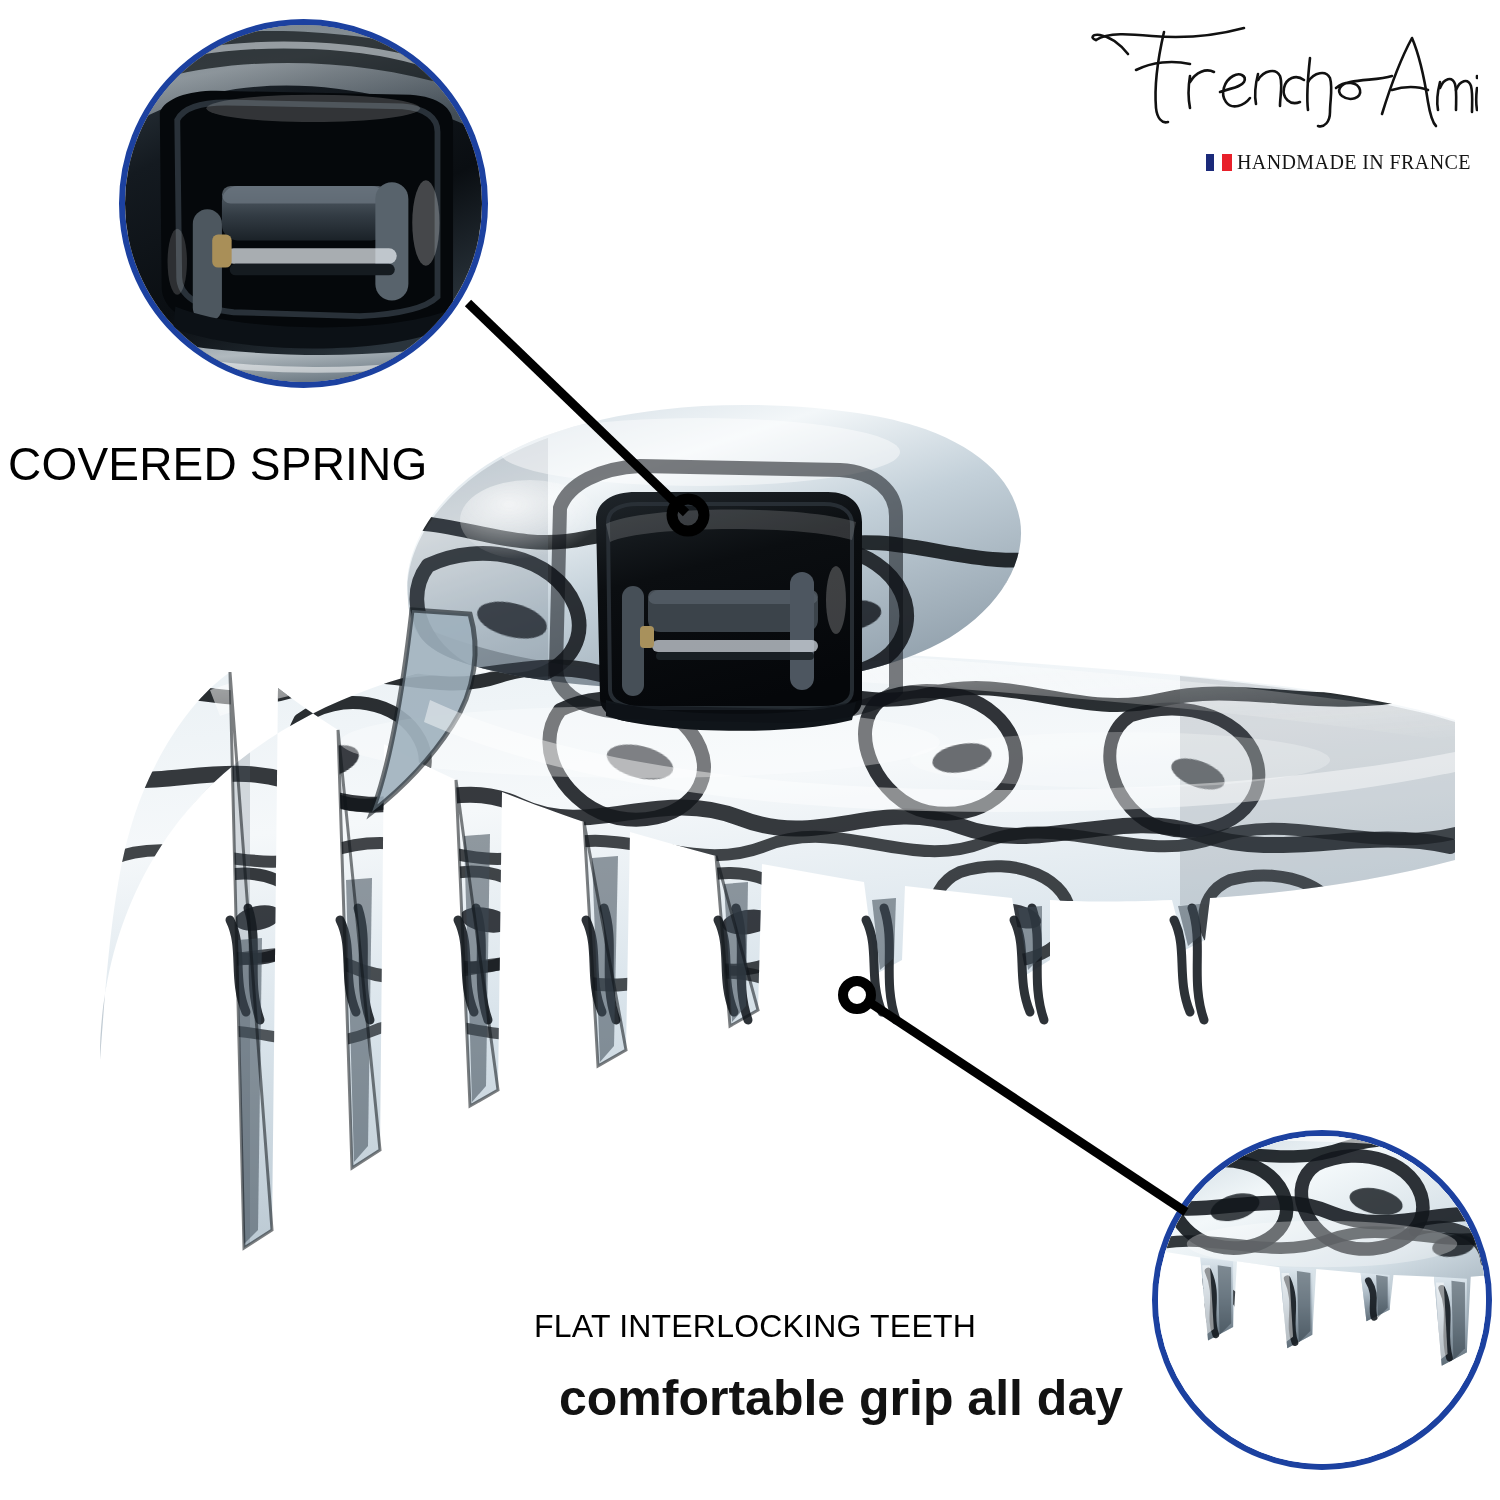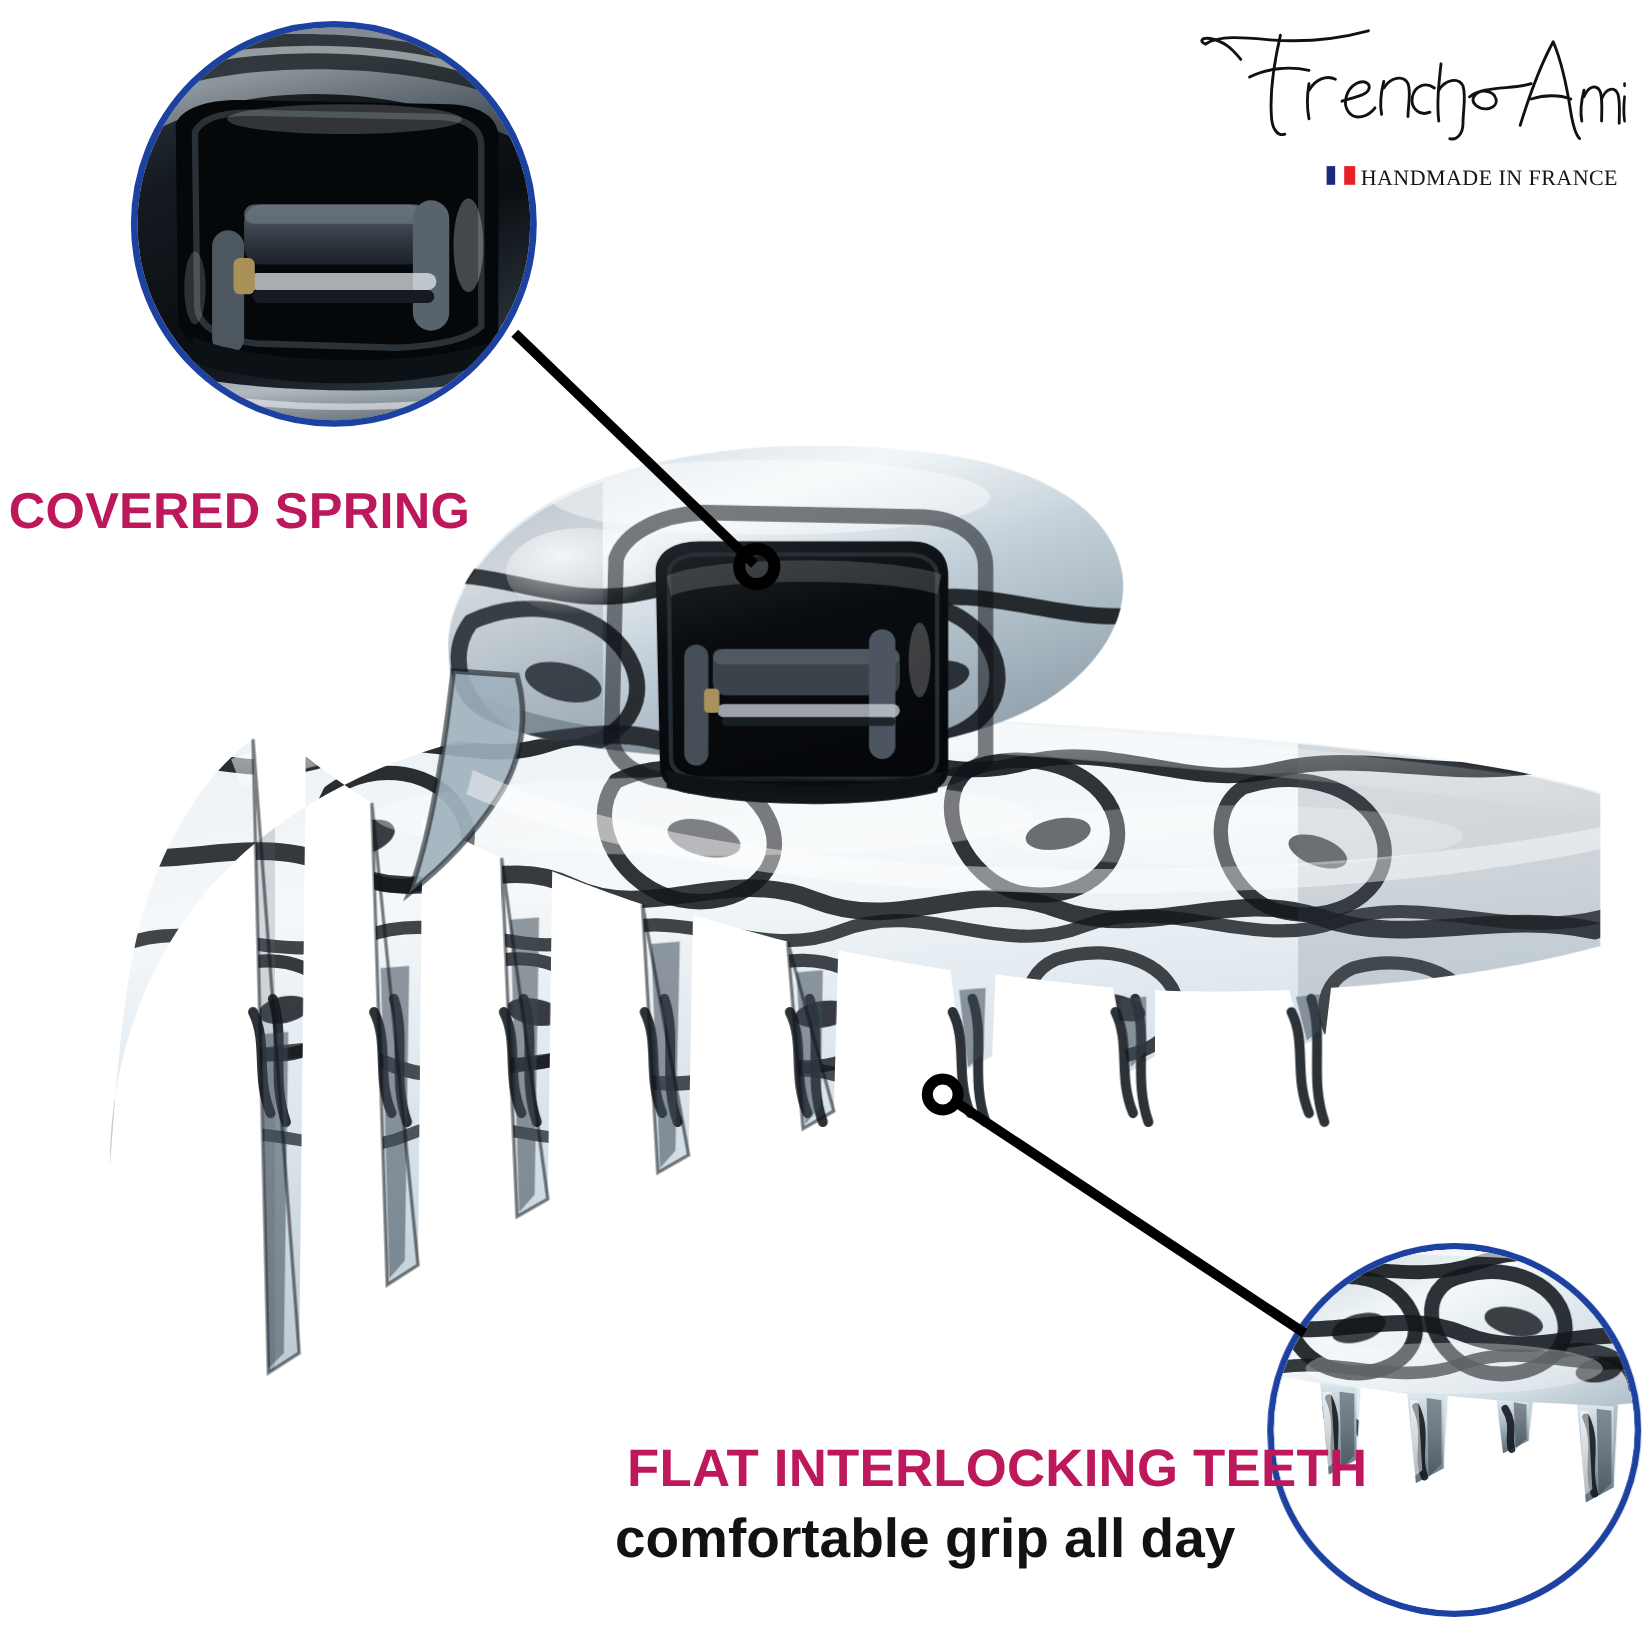--- a/index.html
+++ b/index.html
@@ -14,49 +14,49 @@
 
   
   .brand {
     position:absolute; left:1078px; top:18px; width:400px; height:150px;
   }
   .brand-script {
     position:absolute; left:0; top:0; width:400px; height:118px;
   }
   .brand-sub {
     position:absolute; left:128px; top:133px;
-    display:flex; gap:5px;
+    display:flex; align-items:center; gap:5px;
   }
   .flag { display:flex; width:26px; height:17px; }
   .flag i { display:block; height:100%; }
   .flag .fb { width:8px; background:#1b2a7a; }
   .flag .fw { width:8px; background:#ffffff; }
   .flag .fr { width:10px; background:#e8202a; }
   .brand-sub-txt {
     font-family:"Liberation Serif", serif;
     font-size:20px; letter-spacing:.4px; color:#151515; white-space:nowrap;
   }
 
   
   .callout-title {
     position:absolute;
-    font-weight:bold;
-    color:#be185d;
+    font-weight:normal;
+    color:#000000;
     letter-spacing:.2px;
     white-space:nowrap;
   }
   .callout-sub {
     position:absolute;
     font-weight:bold;
     color:#121212;
     white-space:nowrap;
   }
   #spring-title { left:8px;  top:437px;  font-size:46px; }
   #spring-sub   { left:36px; top:498px;  font-size:45px; }
-  #teeth-title  { left:534px; top:1308px; font-size:48px;margin-left:36px; }
+  #teeth-title  { left:534px; top:1308px; font-size:32px; }
   #teeth-sub    { left:559px; top:1369px; font-size:50px; }
 
   
   .bubble {
     position:absolute; border-radius:50%; overflow:hidden;
     border:6px solid #1c41a0;
     background:#ffffff;
   }
   #bubble-spring { left:119px; top:19px;  width:369px; height:369px; }
   #bubble-teeth  { left:1152px; top:1130px; width:340px; height:340px; }

